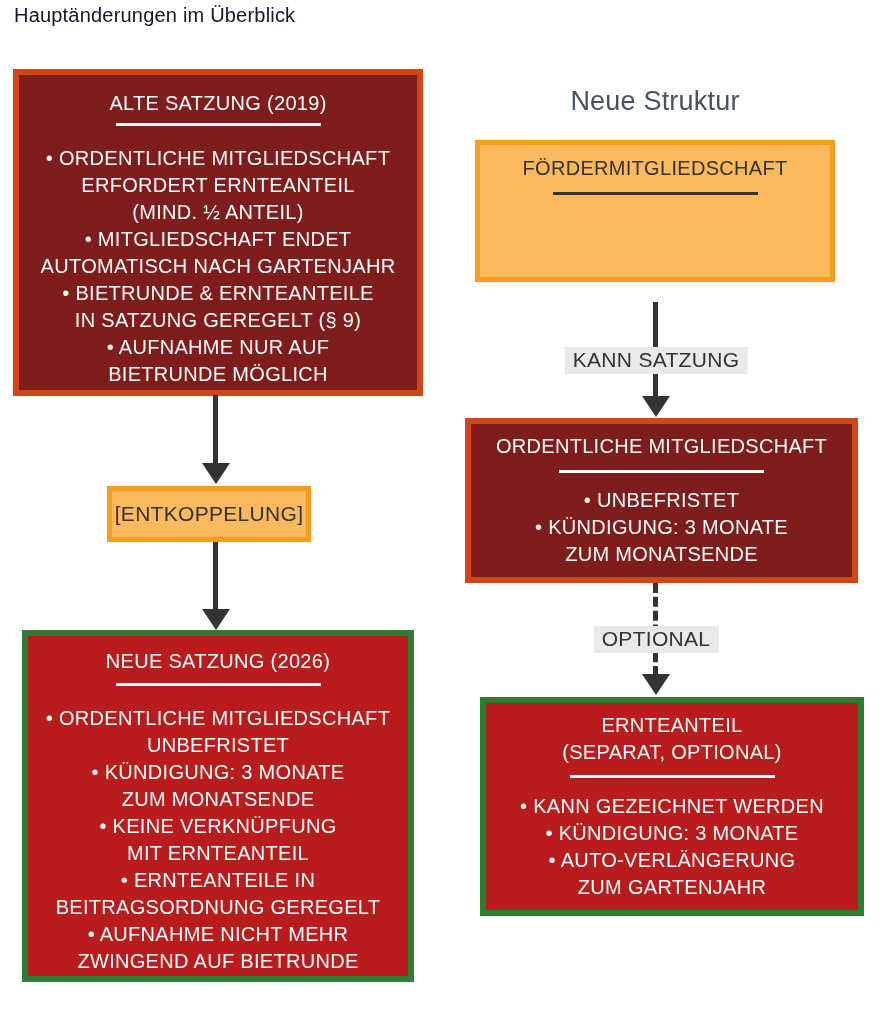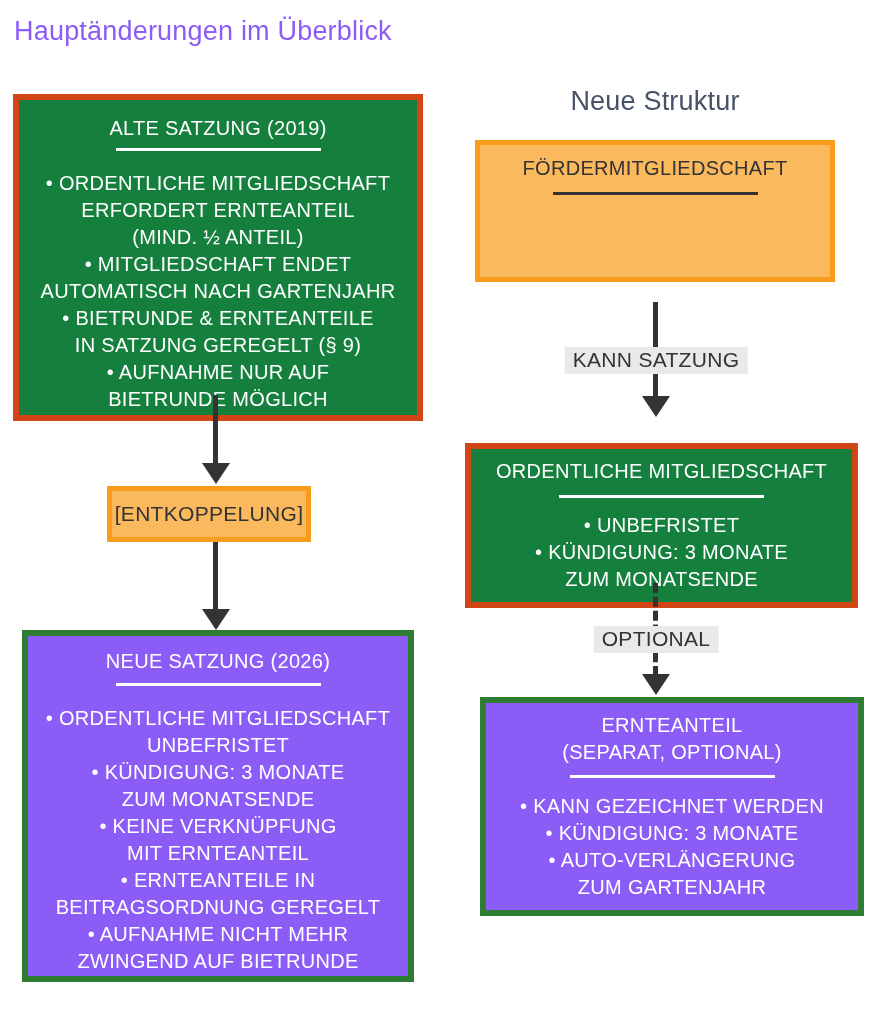--- a/index.html
+++ b/index.html
@@ -10,23 +10,23 @@
   }
   #canvas {
     position: relative;
     width: 886px; height: 1016px;
     background: #ffffff;
     overflow: hidden;
   }
 
   .page-title {
     position: absolute;
-    left: 14px; top: 16px;
-    font-size: 27px;
-    color: #8b5cf6;
+    left: 14px; top: 4px;
+    font-size: 20px;
+    color: #0f172a;
     letter-spacing: 0.2px;
   }
   .col-title {
     position: absolute;
     left: 455px; top: 86px;
     width: 400px;
     text-align: center;
     font-size: 27px;
     color: #475266;
     letter-spacing: 0.2px;
@@ -47,38 +47,37 @@
     margin: 8px auto 19px;
   }
   .node .box-body {
     font-size: 20px;
     line-height: 27px;
     white-space: pre-line;
   }
 
   
   .box-orange {
-    background: #15803d;
+    background: #7f1d1d;
     border: 6px solid #D24517;
     color: #ffffff;
-    margin-top: 25px;
   }
   .box-orange .divider { background: #ffffff; }
 
   
   .box-amber {
     background: #FBB95D;
     border: 5px solid #F89C1C;
     color: #333333;
   }
   .box-amber .divider { background: #333333; }
 
   
   .box-green {
-    background: #8b5cf6;
+    background: #b91c1c;
     border: 6px solid #2E7D32;
     color: #ffffff;
   }
   .box-green .divider { background: #ffffff; }
 
   #old-satzung-box  { left: 13px;  top: 69px;  width: 410px; height: 327px; padding-top: 15px; }
   #old-satzung-box .divider { margin: 6px auto 19px; }
   #new-satzung-box  { left: 22px;  top: 630px; width: 392px; height: 352px; padding-top: 12px; }
   #new-satzung-box .divider { margin: 8px auto 19px; }
 

